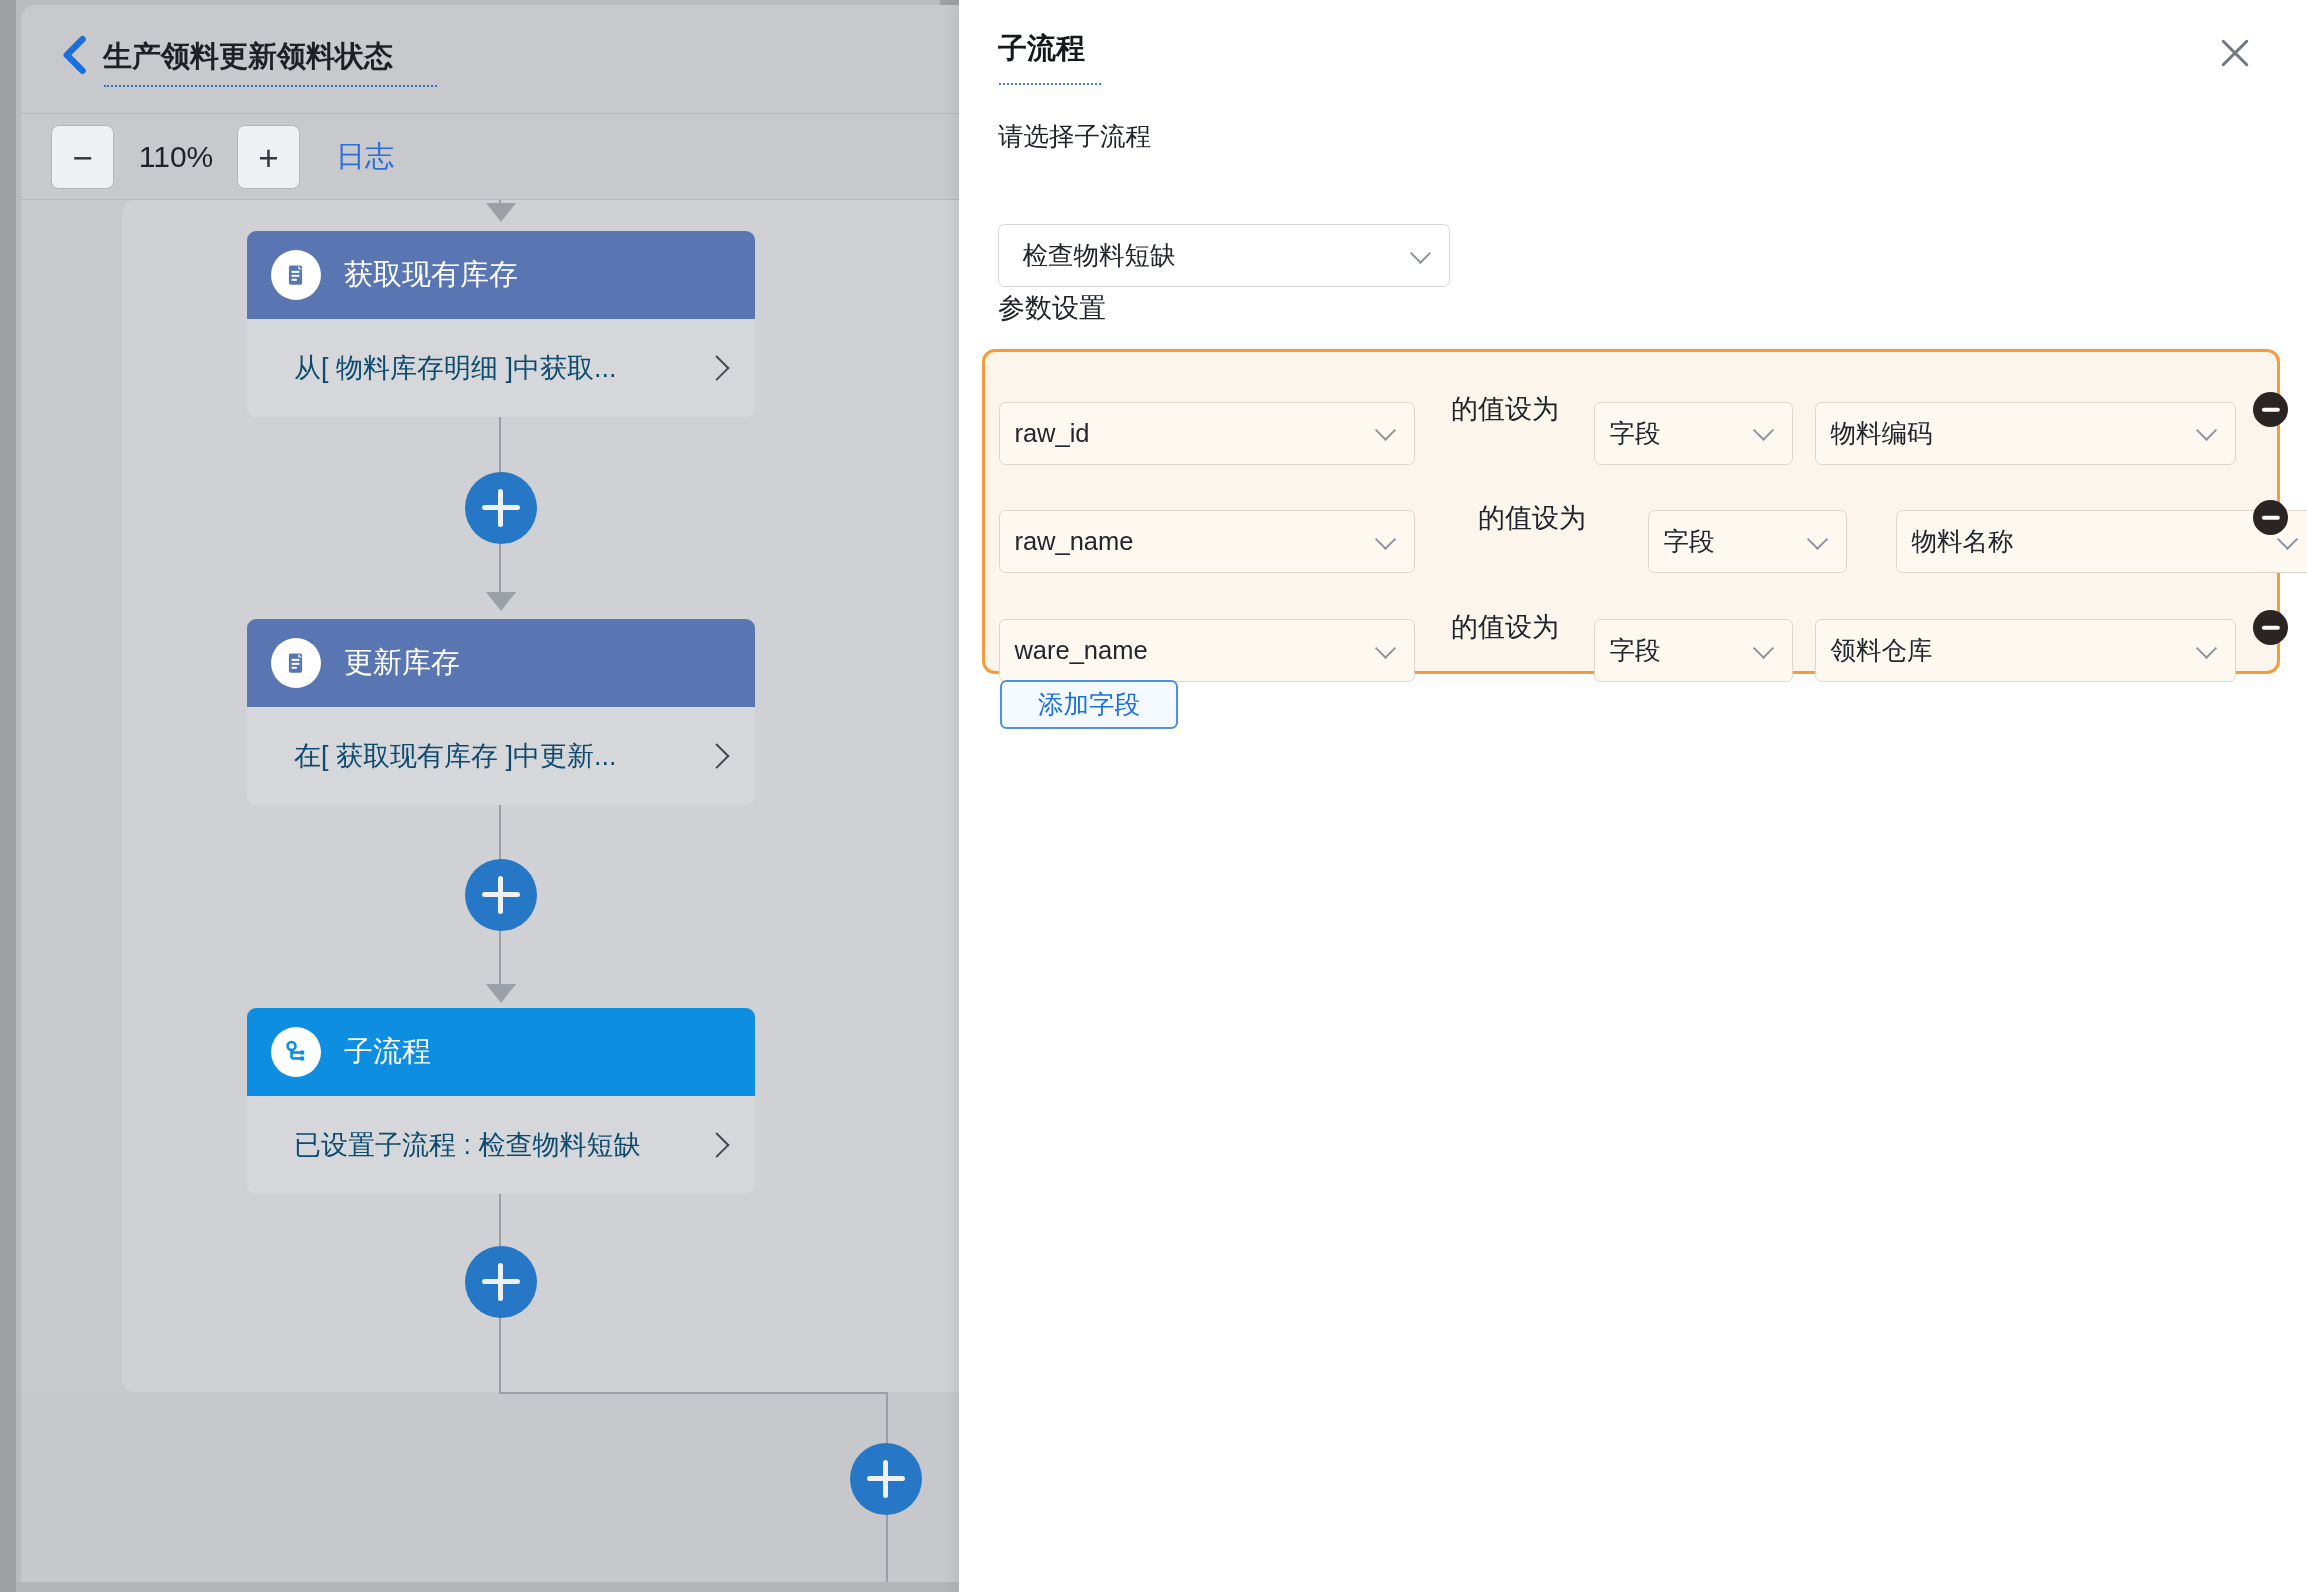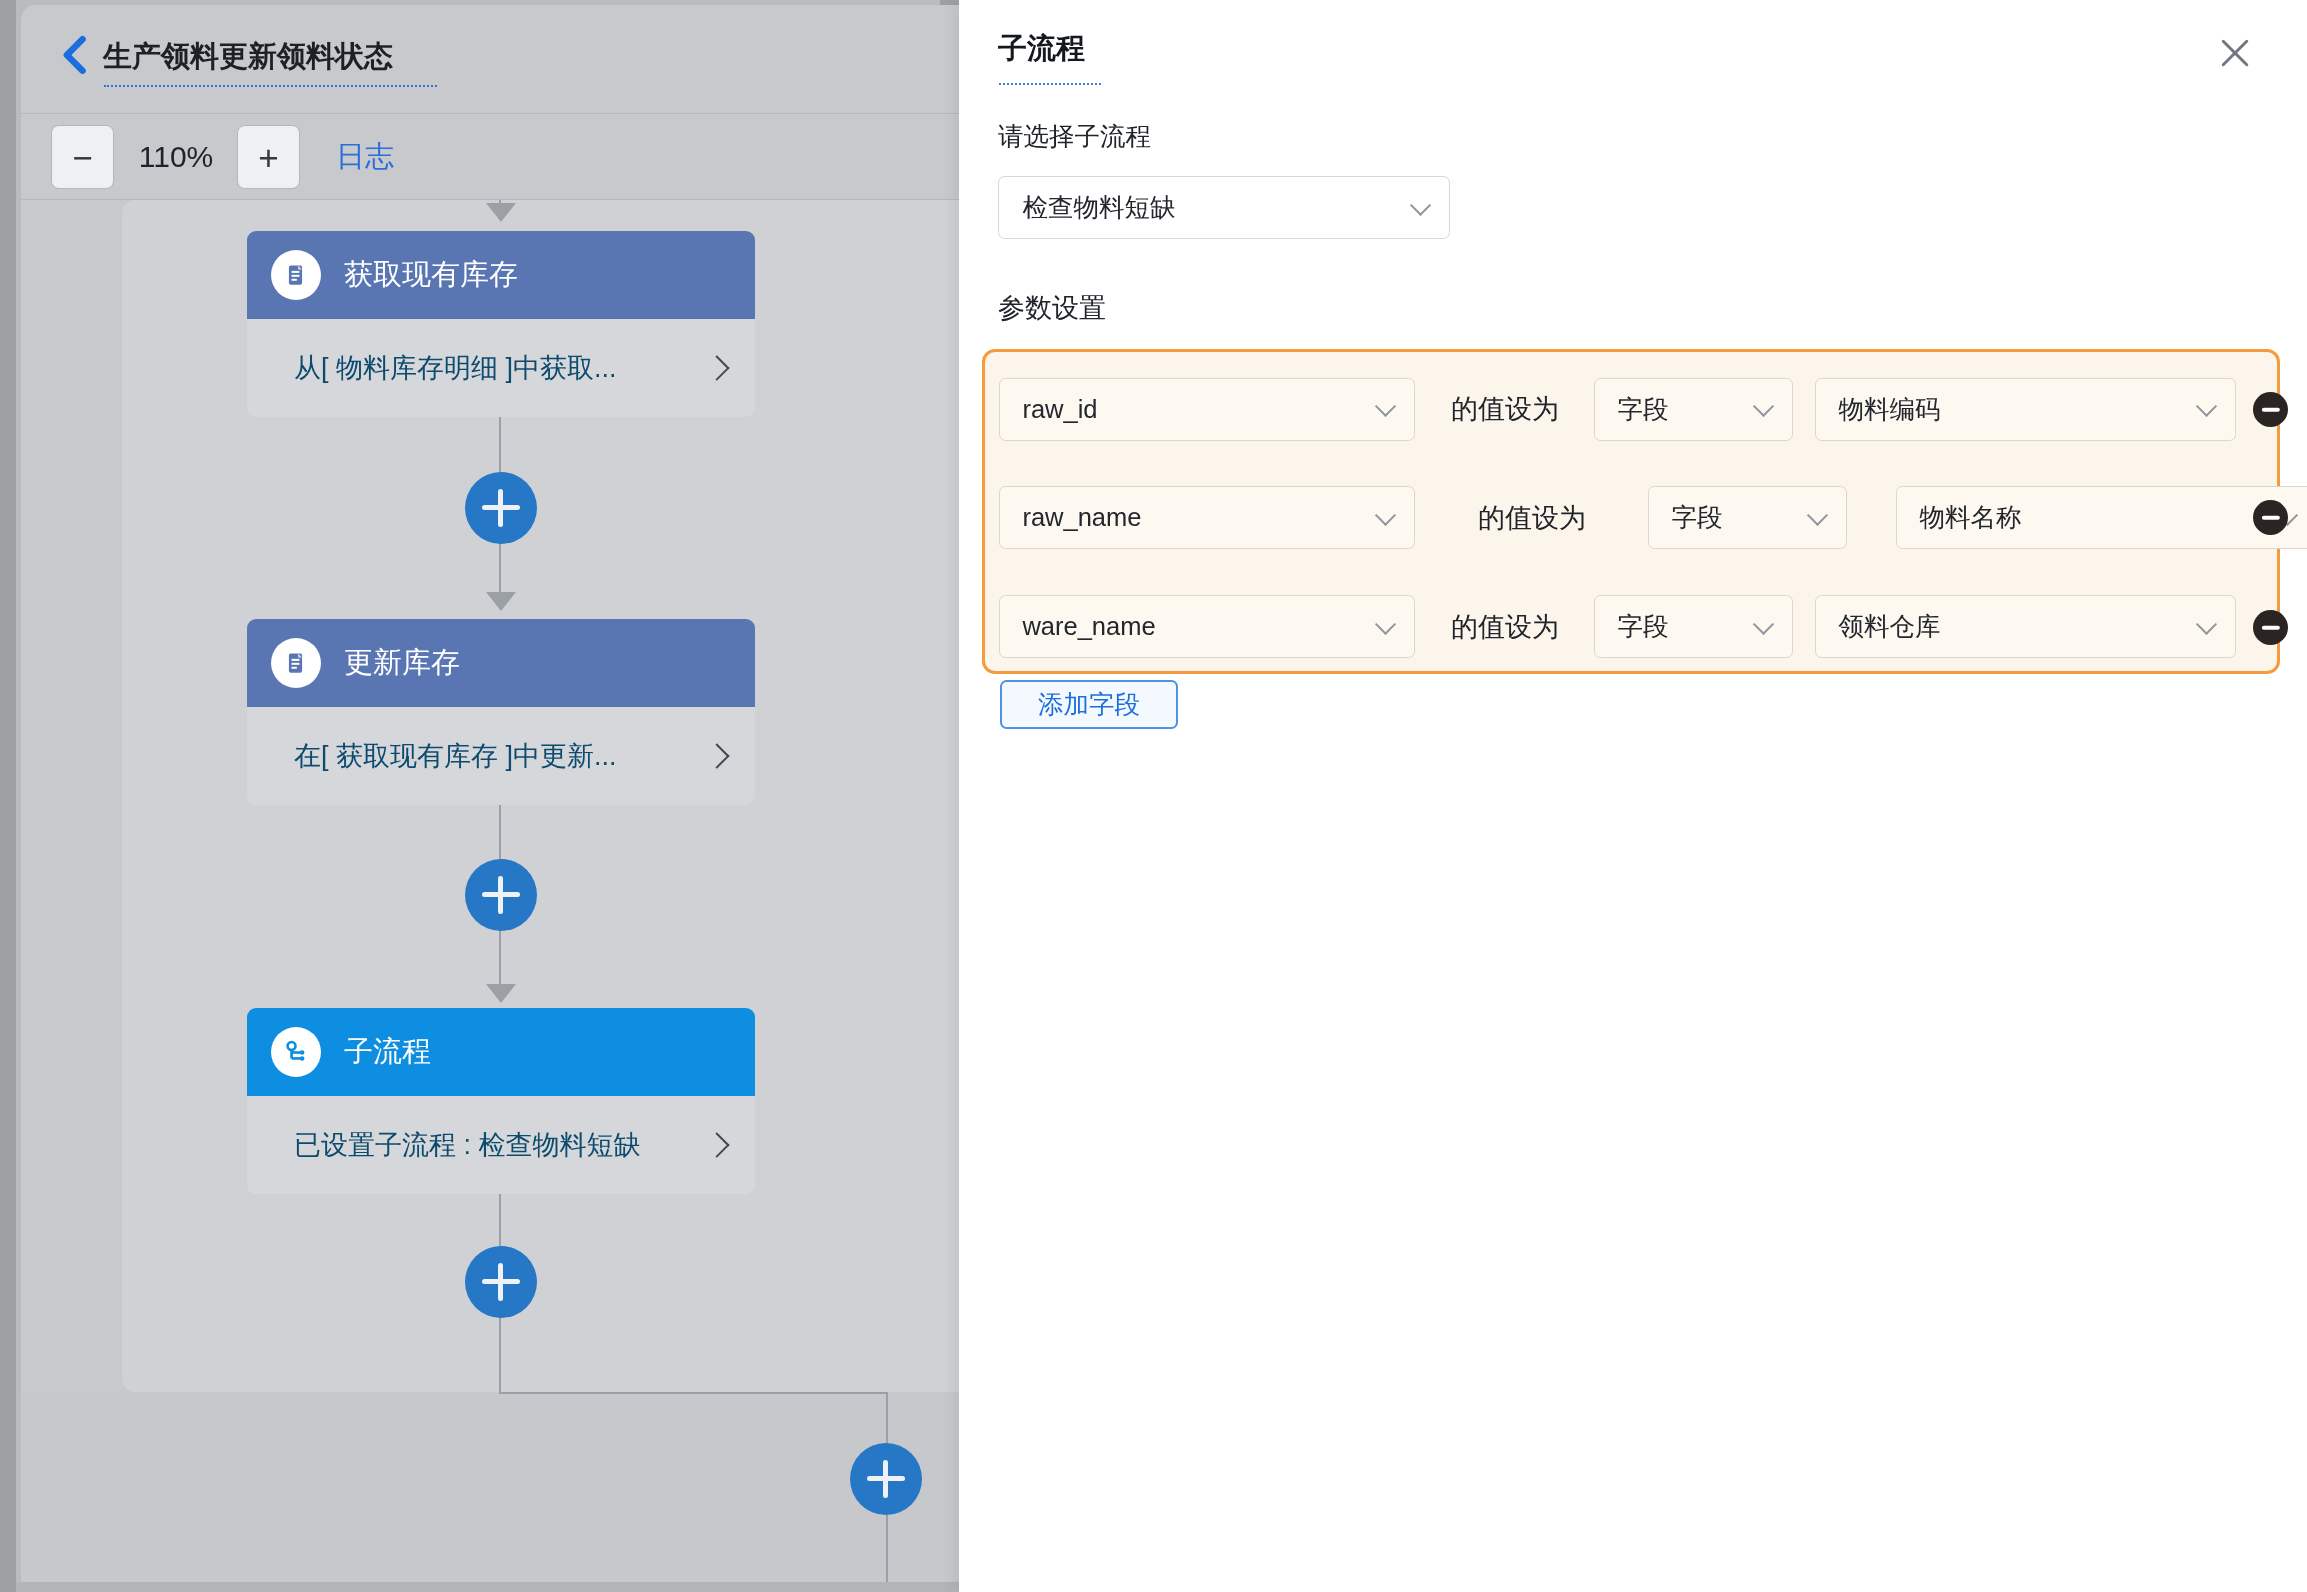--- a/index.html
+++ b/index.html
@@ -65,34 +65,34 @@
   
   #panel{position:absolute;left:959px;top:0;width:1348px;height:1592px;background:#ffffff;
        box-shadow:-5.2px 0 13px rgba(0,0,0,0.07);}
   .panel-title{position:absolute;left:39px;top:29px;font-size:29px;font-weight:700;color:#15181c;}
   .panel-title-underline{position:absolute;left:40px;top:71px;width:102px;height:11.8px;
        border-bottom:2.6px dotted #3d7fe0;}
   .close-btn{position:absolute;left:1256px;top:34px;width:39px;height:39px;cursor:pointer;
        display:flex;align-items:center;justify-content:center;}
   .field-label{position:absolute;left:39px;top:119px;font-size:25.5px;color:#20242a;}
   .select{box-sizing:border-box;border-radius:6.5px;position:relative;cursor:pointer;
-       display:flex;align-items:center;}
+       display:flex;align-items:center;margin-top:48px;}
   .select .sel-text{font-size:25.5px;color:#23262c;white-space:nowrap;}
   .chev-down{position:absolute;right:21px;top:50%;width:13px;height:13px;
        border-right:2px solid #8f959d;border-bottom:2px solid #8f959d;
        transform:translateY(-68%) rotate(45deg);}
   #subflow-select{position:absolute;left:39px;top:176px;width:452px;height:63px;
        background:#fff;border:1.3px solid #d6d7da;padding-left:23.5px;}
   .params-heading{position:absolute;left:39px;top:290px;font-size:27px;color:#20242a;}
 
   .param-box{position:absolute;left:23px;top:349px;width:1298px;height:325px;
        box-sizing:border-box;background:#fbf5ec;border:3.9px solid #f49b3e;border-radius:13px;}
   .param-row{position:absolute;left:14.4px;height:63px;display:flex;align-items:center;}
   #param-row-0{top:25.5px;} #param-row-1{top:134px;gap:27px;} #param-row-2{top:243px;}
-  .param-row .select{height:63px;background:#fdf9f1;border:1.3px solid #ddd7cb;padding-left:22px;}
+  .param-row .select{height:63px;background:#fdf9f1;border:1.3px solid #ddd7cb;padding-left:14px;}
   .sel-param{width:416px;}
   .row-connector{width:179px;text-align:center;font-size:27px;color:#20242a;flex:0 0 auto;}
   .sel-type{width:199px;}
   .sel-value{width:421px;margin-left:22px;}
   .minus-btn{position:absolute;left:1294px;width:35px;height:35px;border-radius:50%;
        background:#2a2522;cursor:pointer;}
   #minus-0{top:392px;} #minus-1{top:500px;} #minus-2{top:610px;}
   .minus-glyph{position:absolute;left:50%;top:50%;width:18.3px;height:4.6px;border-radius:2px;
        background:#fff;transform:translate(-50%,-50%);}
 

